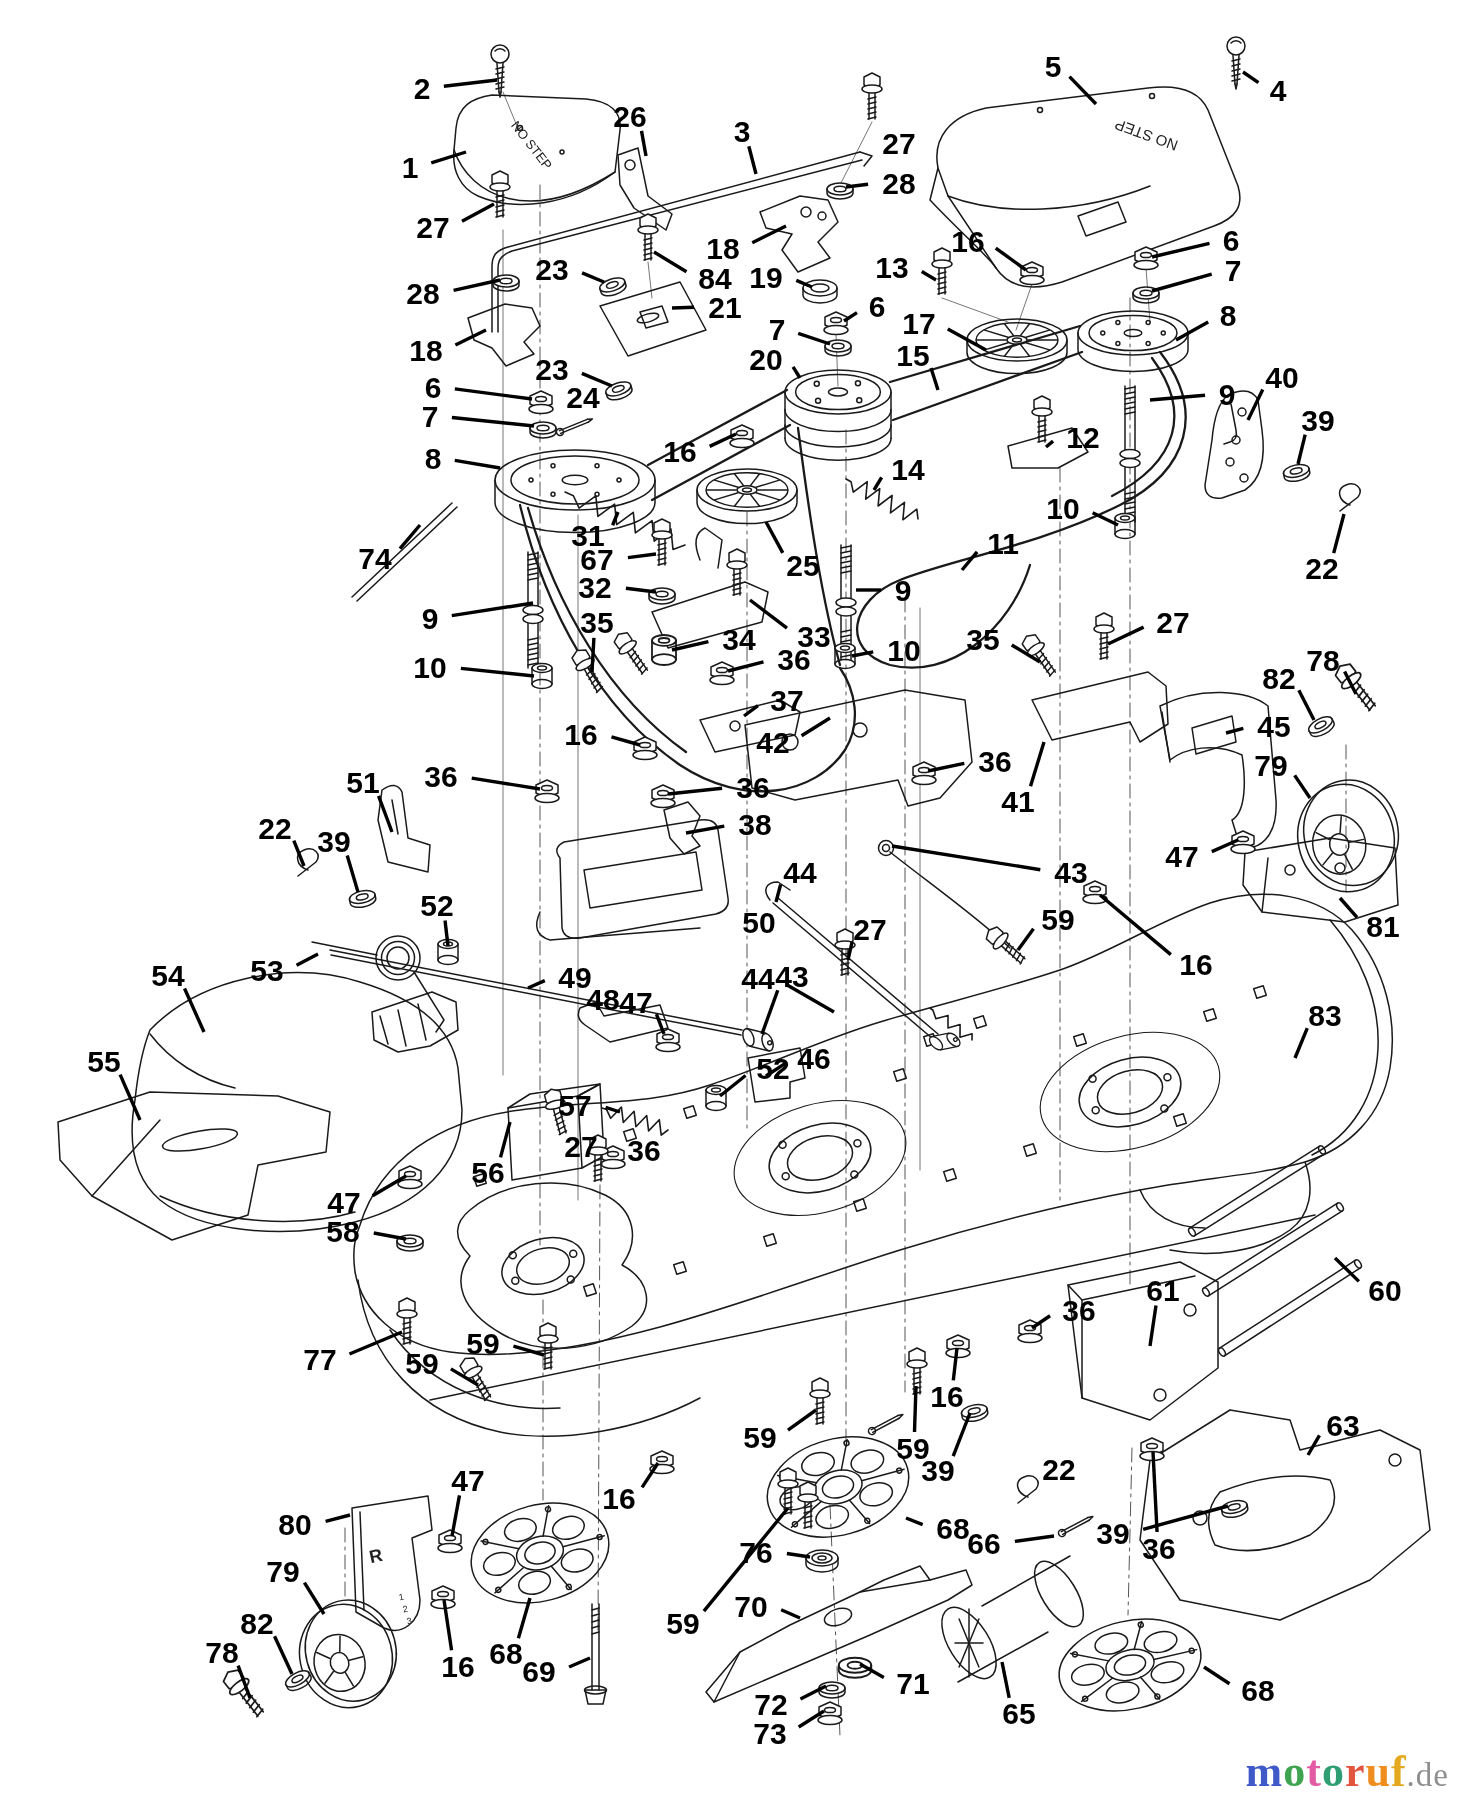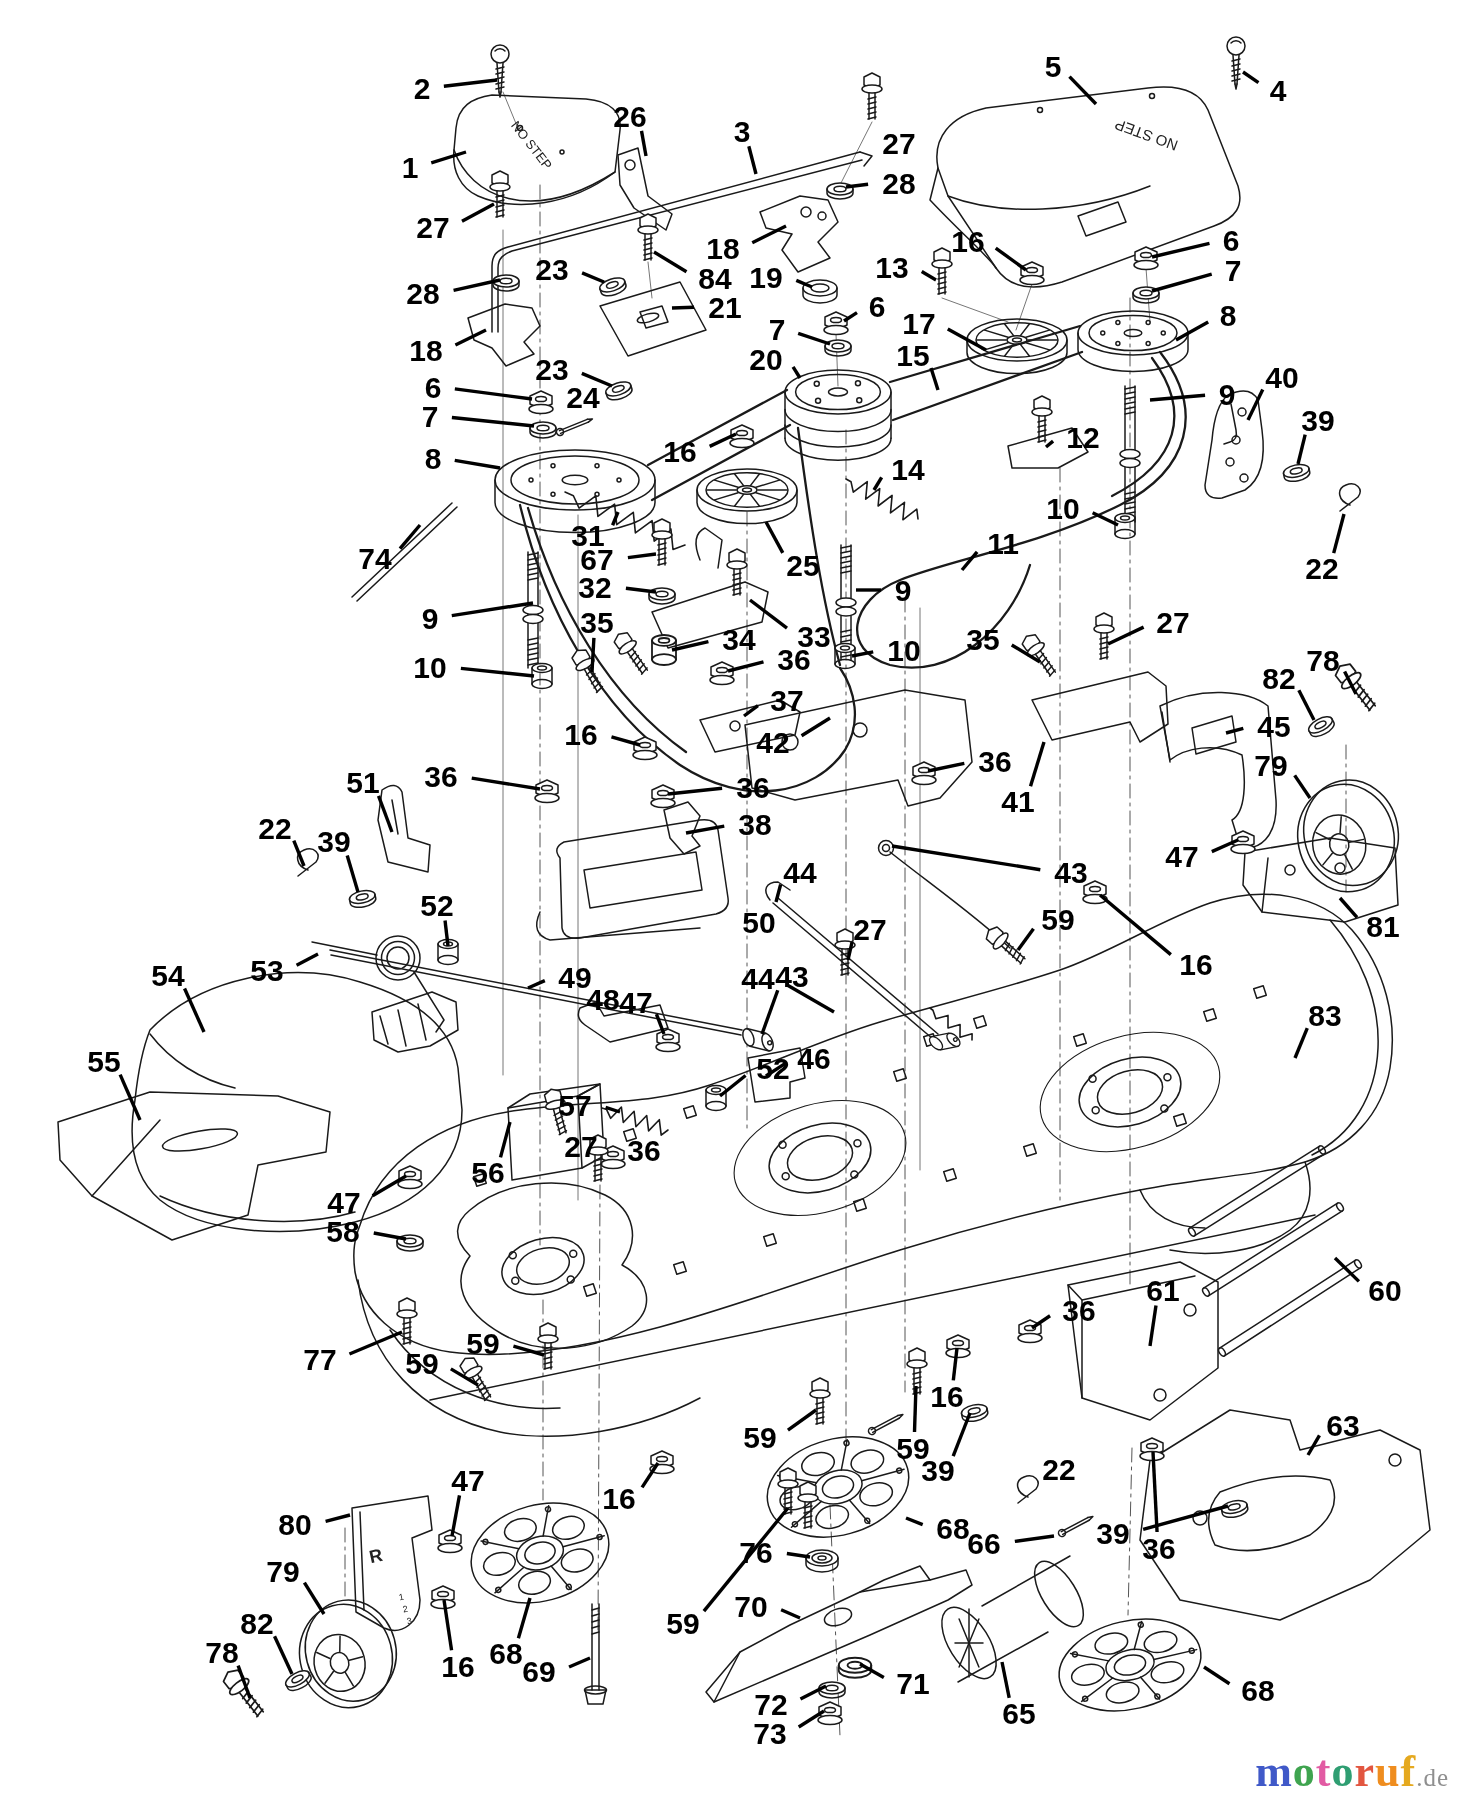--- a/index.html
+++ b/index.html
@@ -1,21 +1,21 @@
 <!DOCTYPE html>
 <html><head>
 <meta charset="utf-8">
 <style>
   html,body{margin:0;padding:0;background:#fff;}
   .stage{position:relative;width:1461px;height:1800px;background:#fff;overflow:hidden;
          font-family:"Liberation Sans",sans-serif;}
   svg{position:absolute;left:0;top:0;}
   .watermark{position:absolute;right:12px;bottom:6px;font-family:"Liberation Serif",serif;
              font-weight:700;font-size:44px;letter-spacing:1px;line-height:1;user-select:none;}
-  .watermark .suffix{font-size:25px;font-weight:400;}
+  .watermark .suffix{font-size:33px;font-weight:400;}
 </style>
 </head>
 <body>
 
 <div class="stage">
   <svg id="cv" width="1461" height="1800" viewBox="0 0 1461 1800">
       <g stroke="#1a1a1a" fill="none" stroke-width="1.5" stroke-linecap="round" stroke-linejoin="round">
         <line x1="540" y1="185" x2="540" y2="1245" stroke-width="1" stroke-dasharray="14 5 3 5" stroke="#555"></line>
         <line x1="543" y1="1300" x2="543" y2="1500" stroke-width="1" stroke-dasharray="14 5 3 5" stroke="#555"></line>
         <line x1="846" y1="430" x2="846" y2="1440" stroke-width="1" stroke-dasharray="14 5 3 5" stroke="#555"></line>

